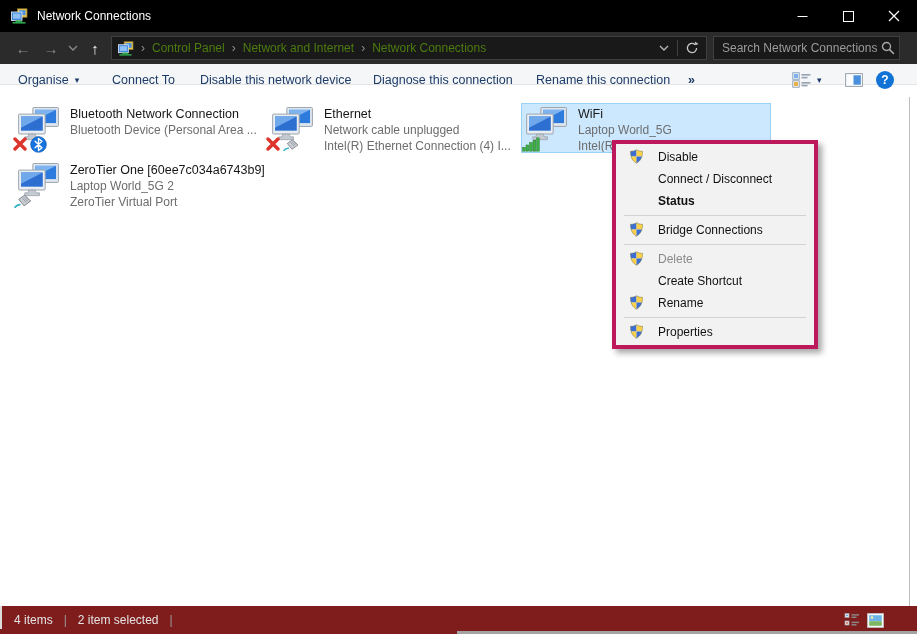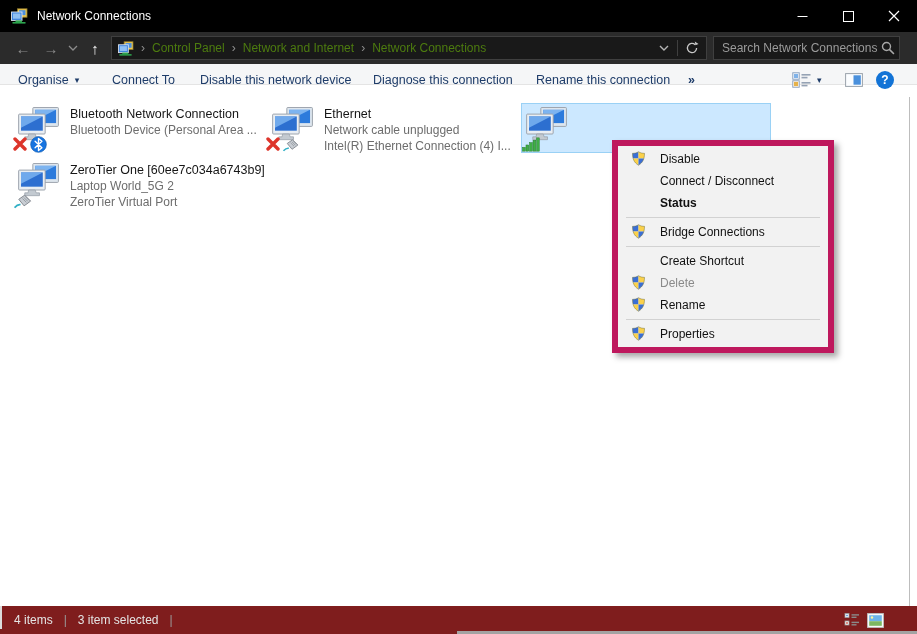--- a/index.html
+++ b/index.html
@@ -42,21 +42,21 @@
   .tile { position: absolute; width: 250px; height: 50px; display: flex; cursor: default; }
   .tile.selected { background: #cce8ff; border: 1px solid #9ad1f5; }
   .tile-icon { position: relative; width: 48px; height: 44px; margin: 3px 6px 0 2px; flex: 0 0 auto; }
   .tile-icon .base { position: absolute; left: 2px; top: 0; width: 42px; height: 36px; }
   .ov { position: absolute; }
   .tile-text { padding-top: 2px; overflow: hidden; }
   .t1 { color: #161616; font-size: 12.5px; line-height: 16px; white-space: nowrap; }
   .t2, .t3 { color: #6d6d6d; font-size: 12px; line-height: 16px; white-space: nowrap; }
 
   
-  .menu { position: absolute; left: 612px; top: 140px; width: 222px; background: #f2f2f2; border: 6px solid #be185d; box-shadow: 4px 4px 6px rgba(0,0,0,0.35); padding: 2px 0; }
+  .menu { position: absolute; left: 612px; top: 140px; width: 206px; background: #f2f2f2; border: 4px solid #be185d; box-shadow: 4px 4px 6px rgba(0,0,0,0.35); padding: 2px 0; }
   .mi { position: relative; height: 22px; display: flex; align-items: center; padding-left: 42px; color: #111; font-size: 12px; cursor: default; }
   .mi.bold { font-weight: bold; }
   .mi.disabled { color: #8a8a8a; }
   .mi .shield { position: absolute; left: 13px; top: 3px; width: 15px; height: 15px; }
   .msep { height: 1px; background: #d2d2d2; margin: 3px 8px; }
 
   
   .statusbar { position: absolute; left: 0; top: 606px; width: 100%; height: 28px; background: #7f1d1d; color: #e4e4e4; display: flex; align-items: center; font-size: 12px; }
   .sb-text { margin-left: 14px; }
   .sb-div { color: #9a9a9a; margin: 0 11px; }
@@ -292,20 +292,25 @@
 
   <div class="tile selected" style="left:521px;top:103px">
     <div class="tile-icon">
       <svg class="base" viewBox="0 0 44 38">
           <use href="#ic-monitors"></use>
         </svg>
       <svg class="ov" style="left:-2px;bottom:-1px;width:19px;height:15px" viewBox="0 0 20 15">
           <use href="#ic-bars"></use>
         </svg>
     </div>
+    <div class="tile-text">
+      <div class="t1">WiFi</div>
+      <div class="t2">Laptop World_5G</div>
+      <div class="t3">Intel(R</div>
+    </div>
   </div>
 
   <div class="tile" style="left:14px;top:160px">
     <div class="tile-icon">
       <svg class="base" viewBox="0 0 44 38">
           <use href="#ic-monitors"></use>
         </svg>
       <svg class="ov" style="left:-2px;bottom:-2px;width:19px;height:17px" viewBox="0 0 16 14">
           <use href="#ic-plug"></use>
         </svg>
@@ -331,48 +336,48 @@
       <span>Status</span>
     </div>
     <div class="msep"></div>
     <div class="mi">
       <svg class="shield" viewBox="0 0 16 16">
           <use href="#ic-shield"></use>
         </svg>
       <span>Bridge Connections</span>
     </div>
     <div class="msep"></div>
-    <div class="mi">
-      <span>Create Shortcut</span>
-    </div>
     <div class="mi disabled">
       <svg class="shield" viewBox="0 0 16 16">
           <use href="#ic-shield"></use>
         </svg>
       <span>Delete</span>
     </div>
     <div class="mi">
+      <span>Create Shortcut</span>
+    </div>
+    <div class="mi">
       <svg class="shield" viewBox="0 0 16 16">
           <use href="#ic-shield"></use>
         </svg>
       <span>Rename</span>
     </div>
     <div class="msep"></div>
     <div class="mi">
       <svg class="shield" viewBox="0 0 16 16">
           <use href="#ic-shield"></use>
         </svg>
       <span>Properties</span>
     </div>
   </div>
 
   <div class="statusbar">
     <span class="sb-text">4 items</span>
     <span class="sb-div">|</span>
-    <span>3 item selected</span>
+    <span>2 item selected</span>
     <span class="sb-div2">|</span>
     <div class="sb-icons">
       <div class="sb-btn">
         <svg width="16" height="16" viewBox="0 0 16 16">
           <rect x="1" y="1.5" width="4" height="4" fill="#fff" stroke="#9a9a9a" stroke-width="0.8"></rect>
           <rect x="2.2" y="2.7" width="1.6" height="1.6" fill="#4a90dc"></rect>
           <rect x="7.5" y="2.2" width="7.5" height="1.4" fill="#8a8a8a"></rect>
           <rect x="7.5" y="4.6" width="5" height="1.4" fill="#8a8a8a"></rect>
           <rect x="1" y="9" width="4" height="4" fill="#fff" stroke="#9a9a9a" stroke-width="0.8"></rect>
           <rect x="2.2" y="10.2" width="1.6" height="1.6" fill="#c94b3e"></rect>

